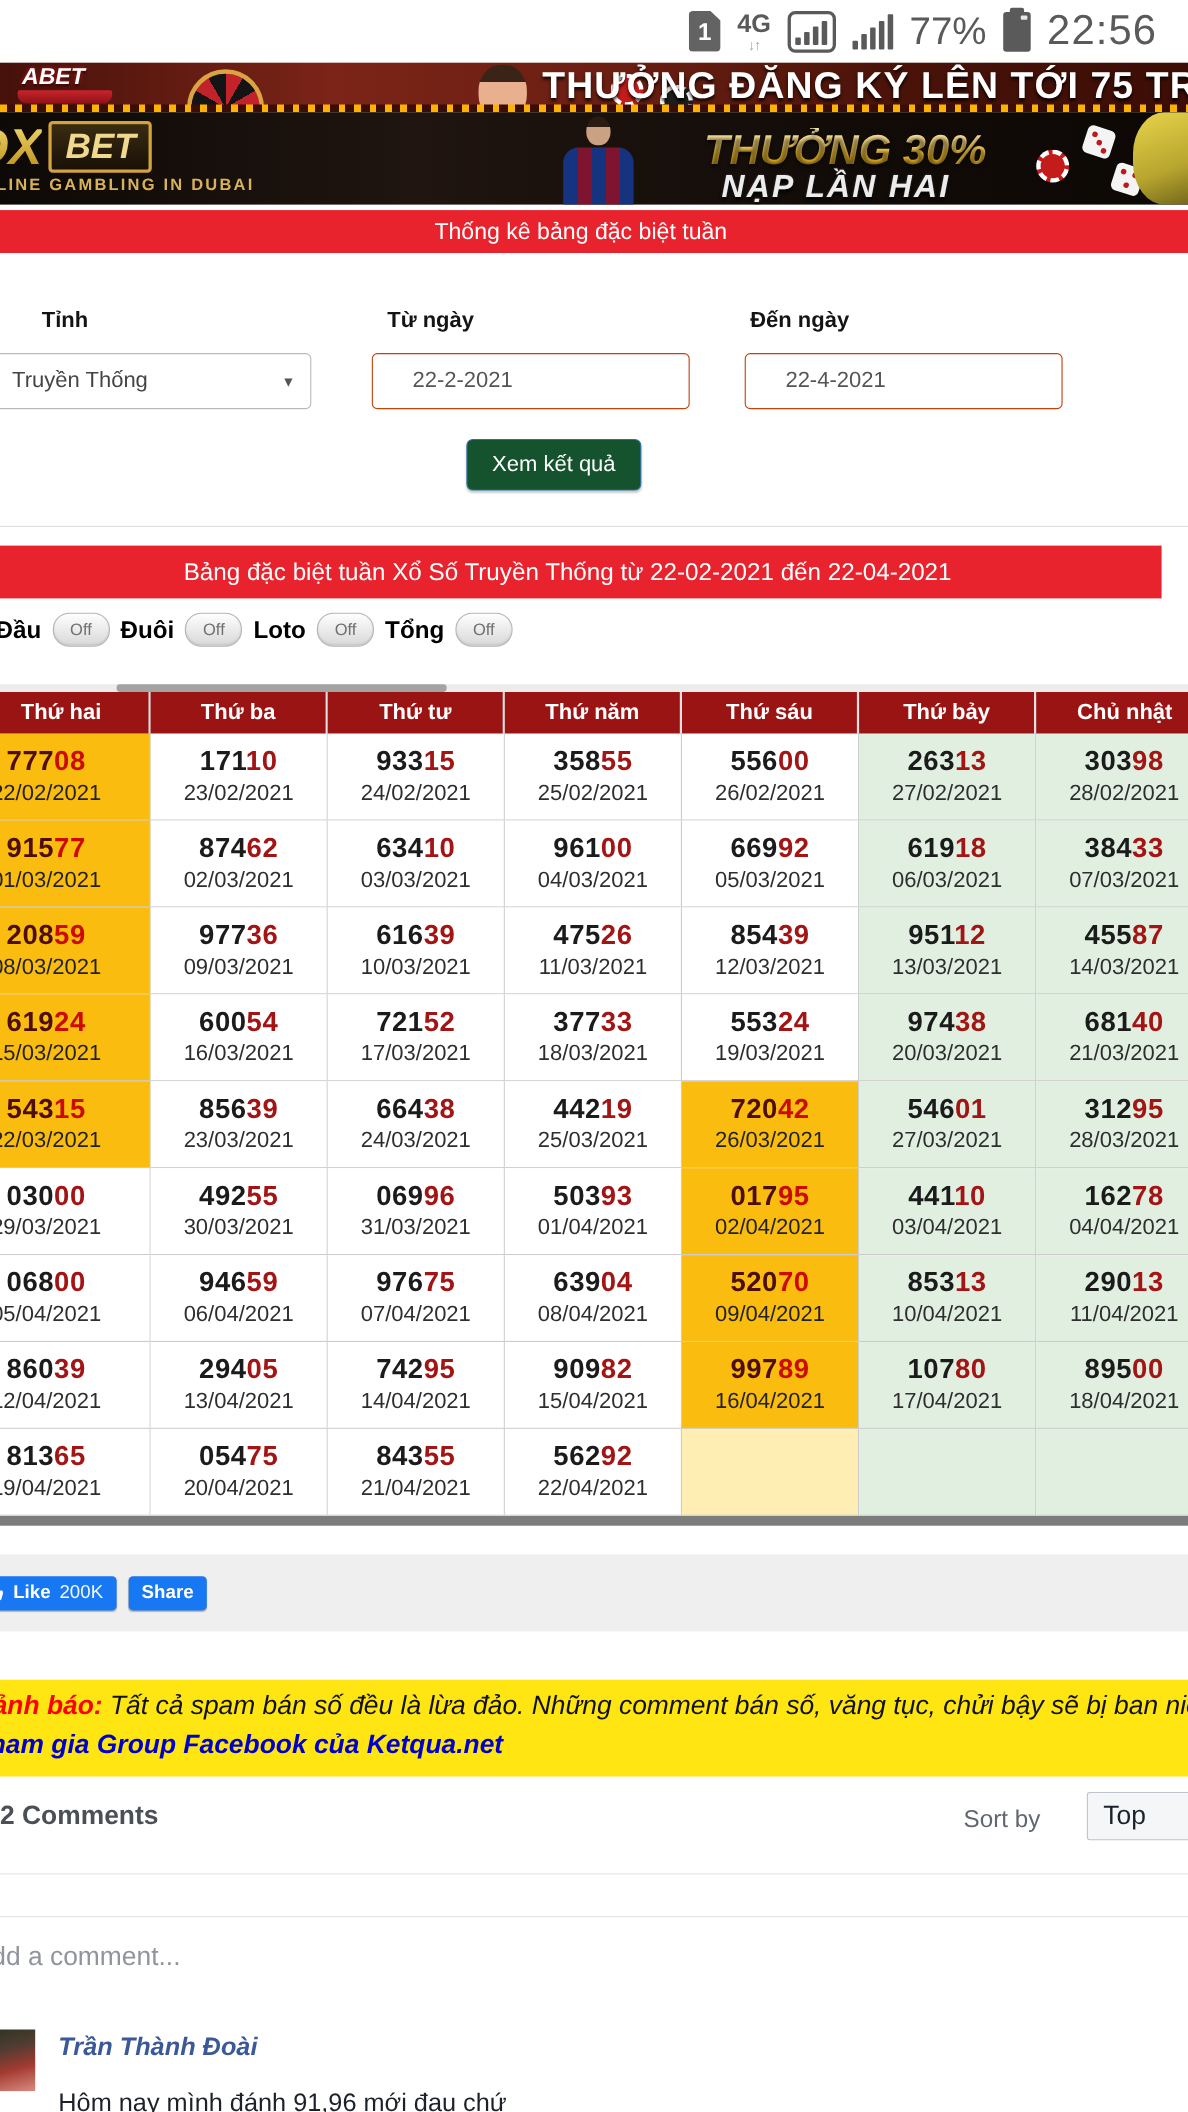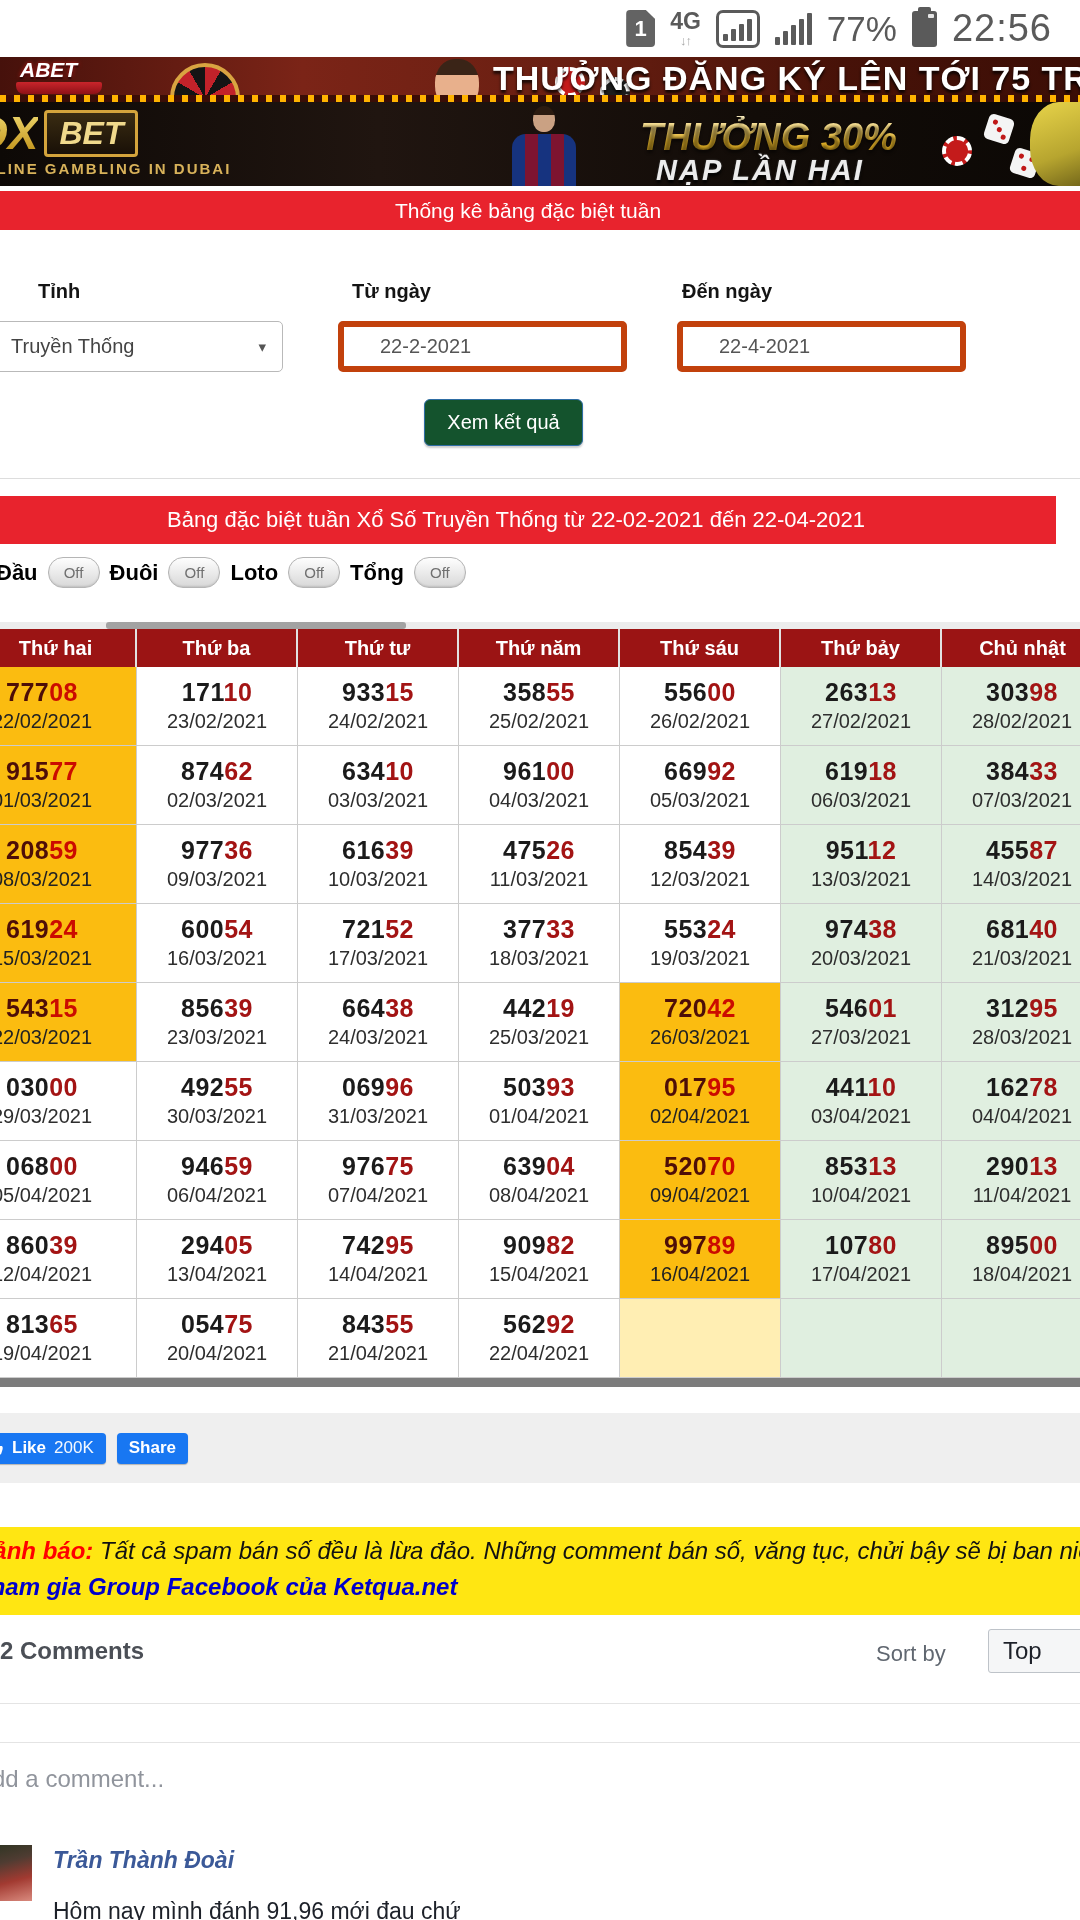--- a/index.html
+++ b/index.html
@@ -60,21 +60,21 @@
 
   
   .filter-form{position:relative;width:1104px;height:248px;}
   .flabel{position:absolute;font-size:20px;font-weight:bold;color:#141414;top:50px;}
   .lab-province{left:26px;margin-left:36px;}
   .lab-from{left:376px;}
   .lab-to{left:706px;}
   .control{position:absolute;top:91px;height:51px;box-sizing:border-box;background:#fff;font-size:20px;display:flex;align-items:center;}
   .select-province{left:0;width:307px;border:1px solid #b9b9b9;border-radius:5px;color:#444;padding-left:34px;}
   .select-province .caret{position:absolute;right:16px;font-size:15px;color:#555;}
-  .date-input{border:6px solid #c2410c;border-radius:5px;color:#555;padding-left:36px;width:289px;}
+  .date-input{border:1px solid #c2410c;border-radius:5px;color:#555;padding-left:36px;width:289px;}
   .input-from{left:362px;}
   .input-to{left:701px;}
   .submit-btn{position:absolute;left:448px;top:169px;width:157px;height:45px;background:#14532d;border:1px solid #2e6da4;border-radius:6px;color:#fff;font-size:20px;display:flex;align-items:center;justify-content:center;box-shadow:0 2px 2px rgba(0,0,0,.2);}
   .sect-divider{width:1104px;height:1px;background:#ddd;}
 
   
   .toggles{height:57px;display:flex;align-items:center;gap:10px;padding-left:20px;font-size:22px;font-weight:bold;color:#000;}
   .pill{width:50px;height:29px;border-radius:15px;border:1px solid #b5b5b5;background:linear-gradient(#fefefe,#d8d8d8);box-shadow:inset 0 -1px 2px rgba(0,0,0,.12);color:#707070;font-size:15px;font-weight:normal;display:flex;align-items:center;justify-content:center;}
 
   

